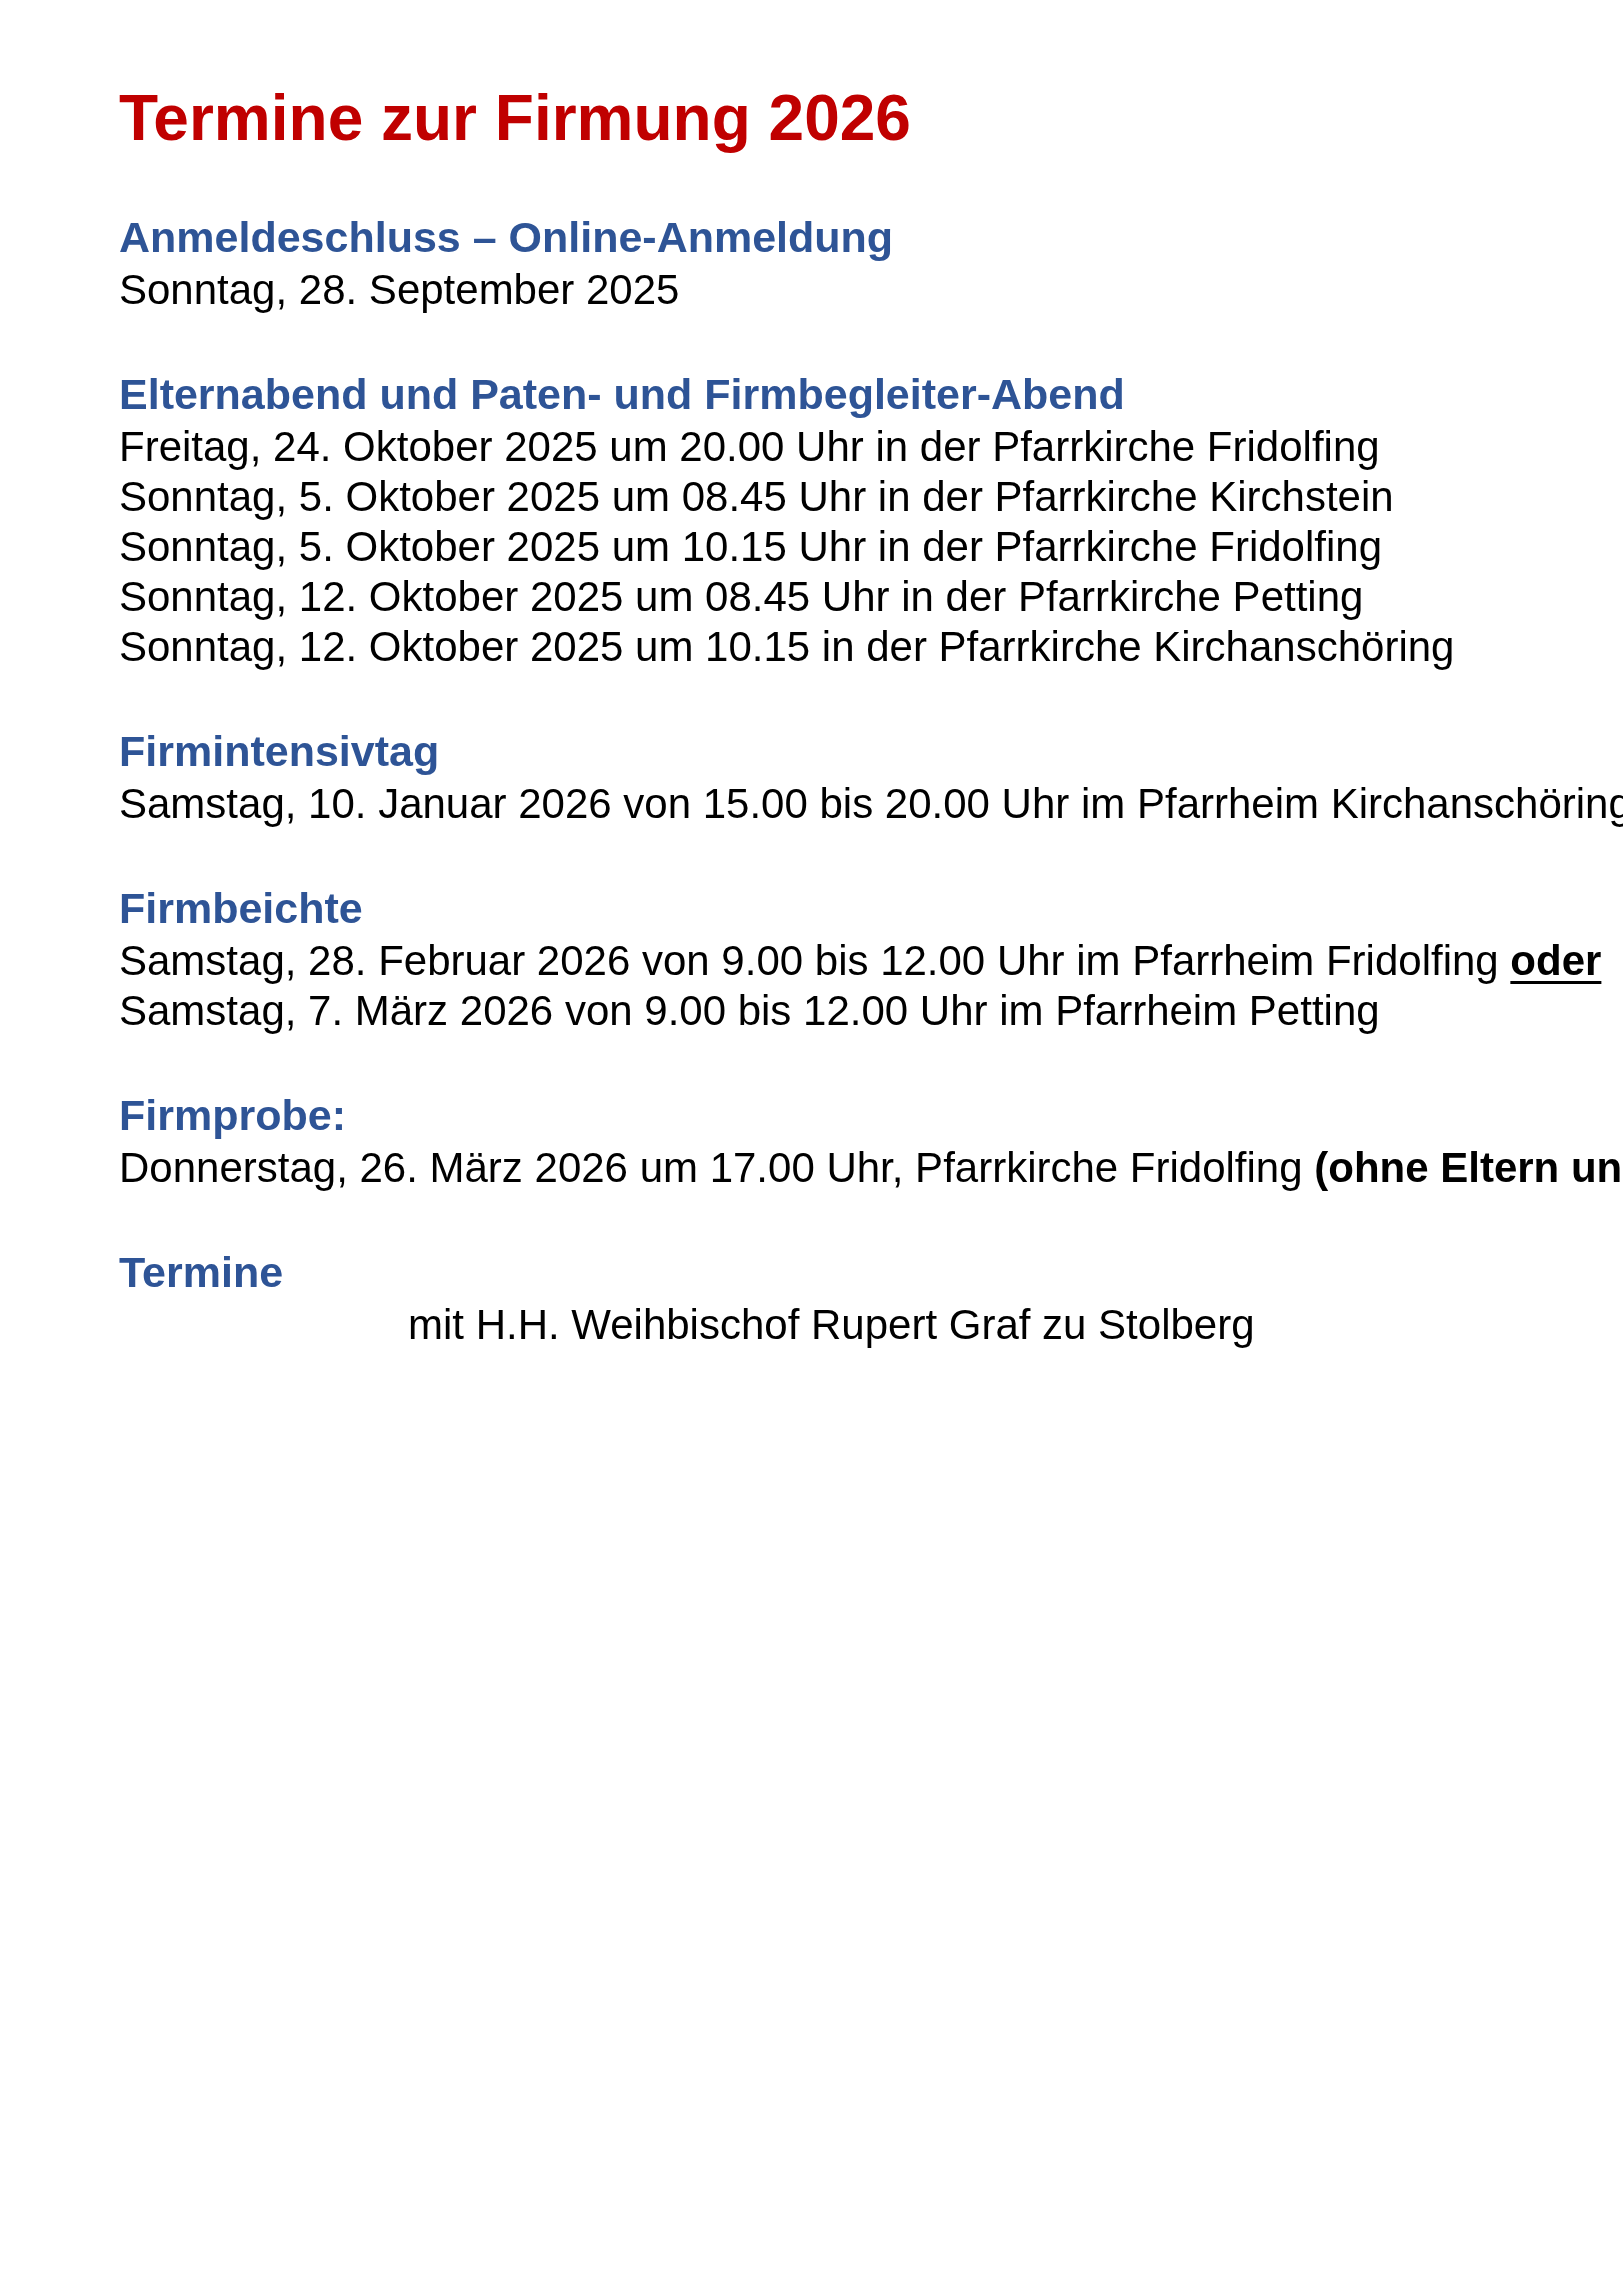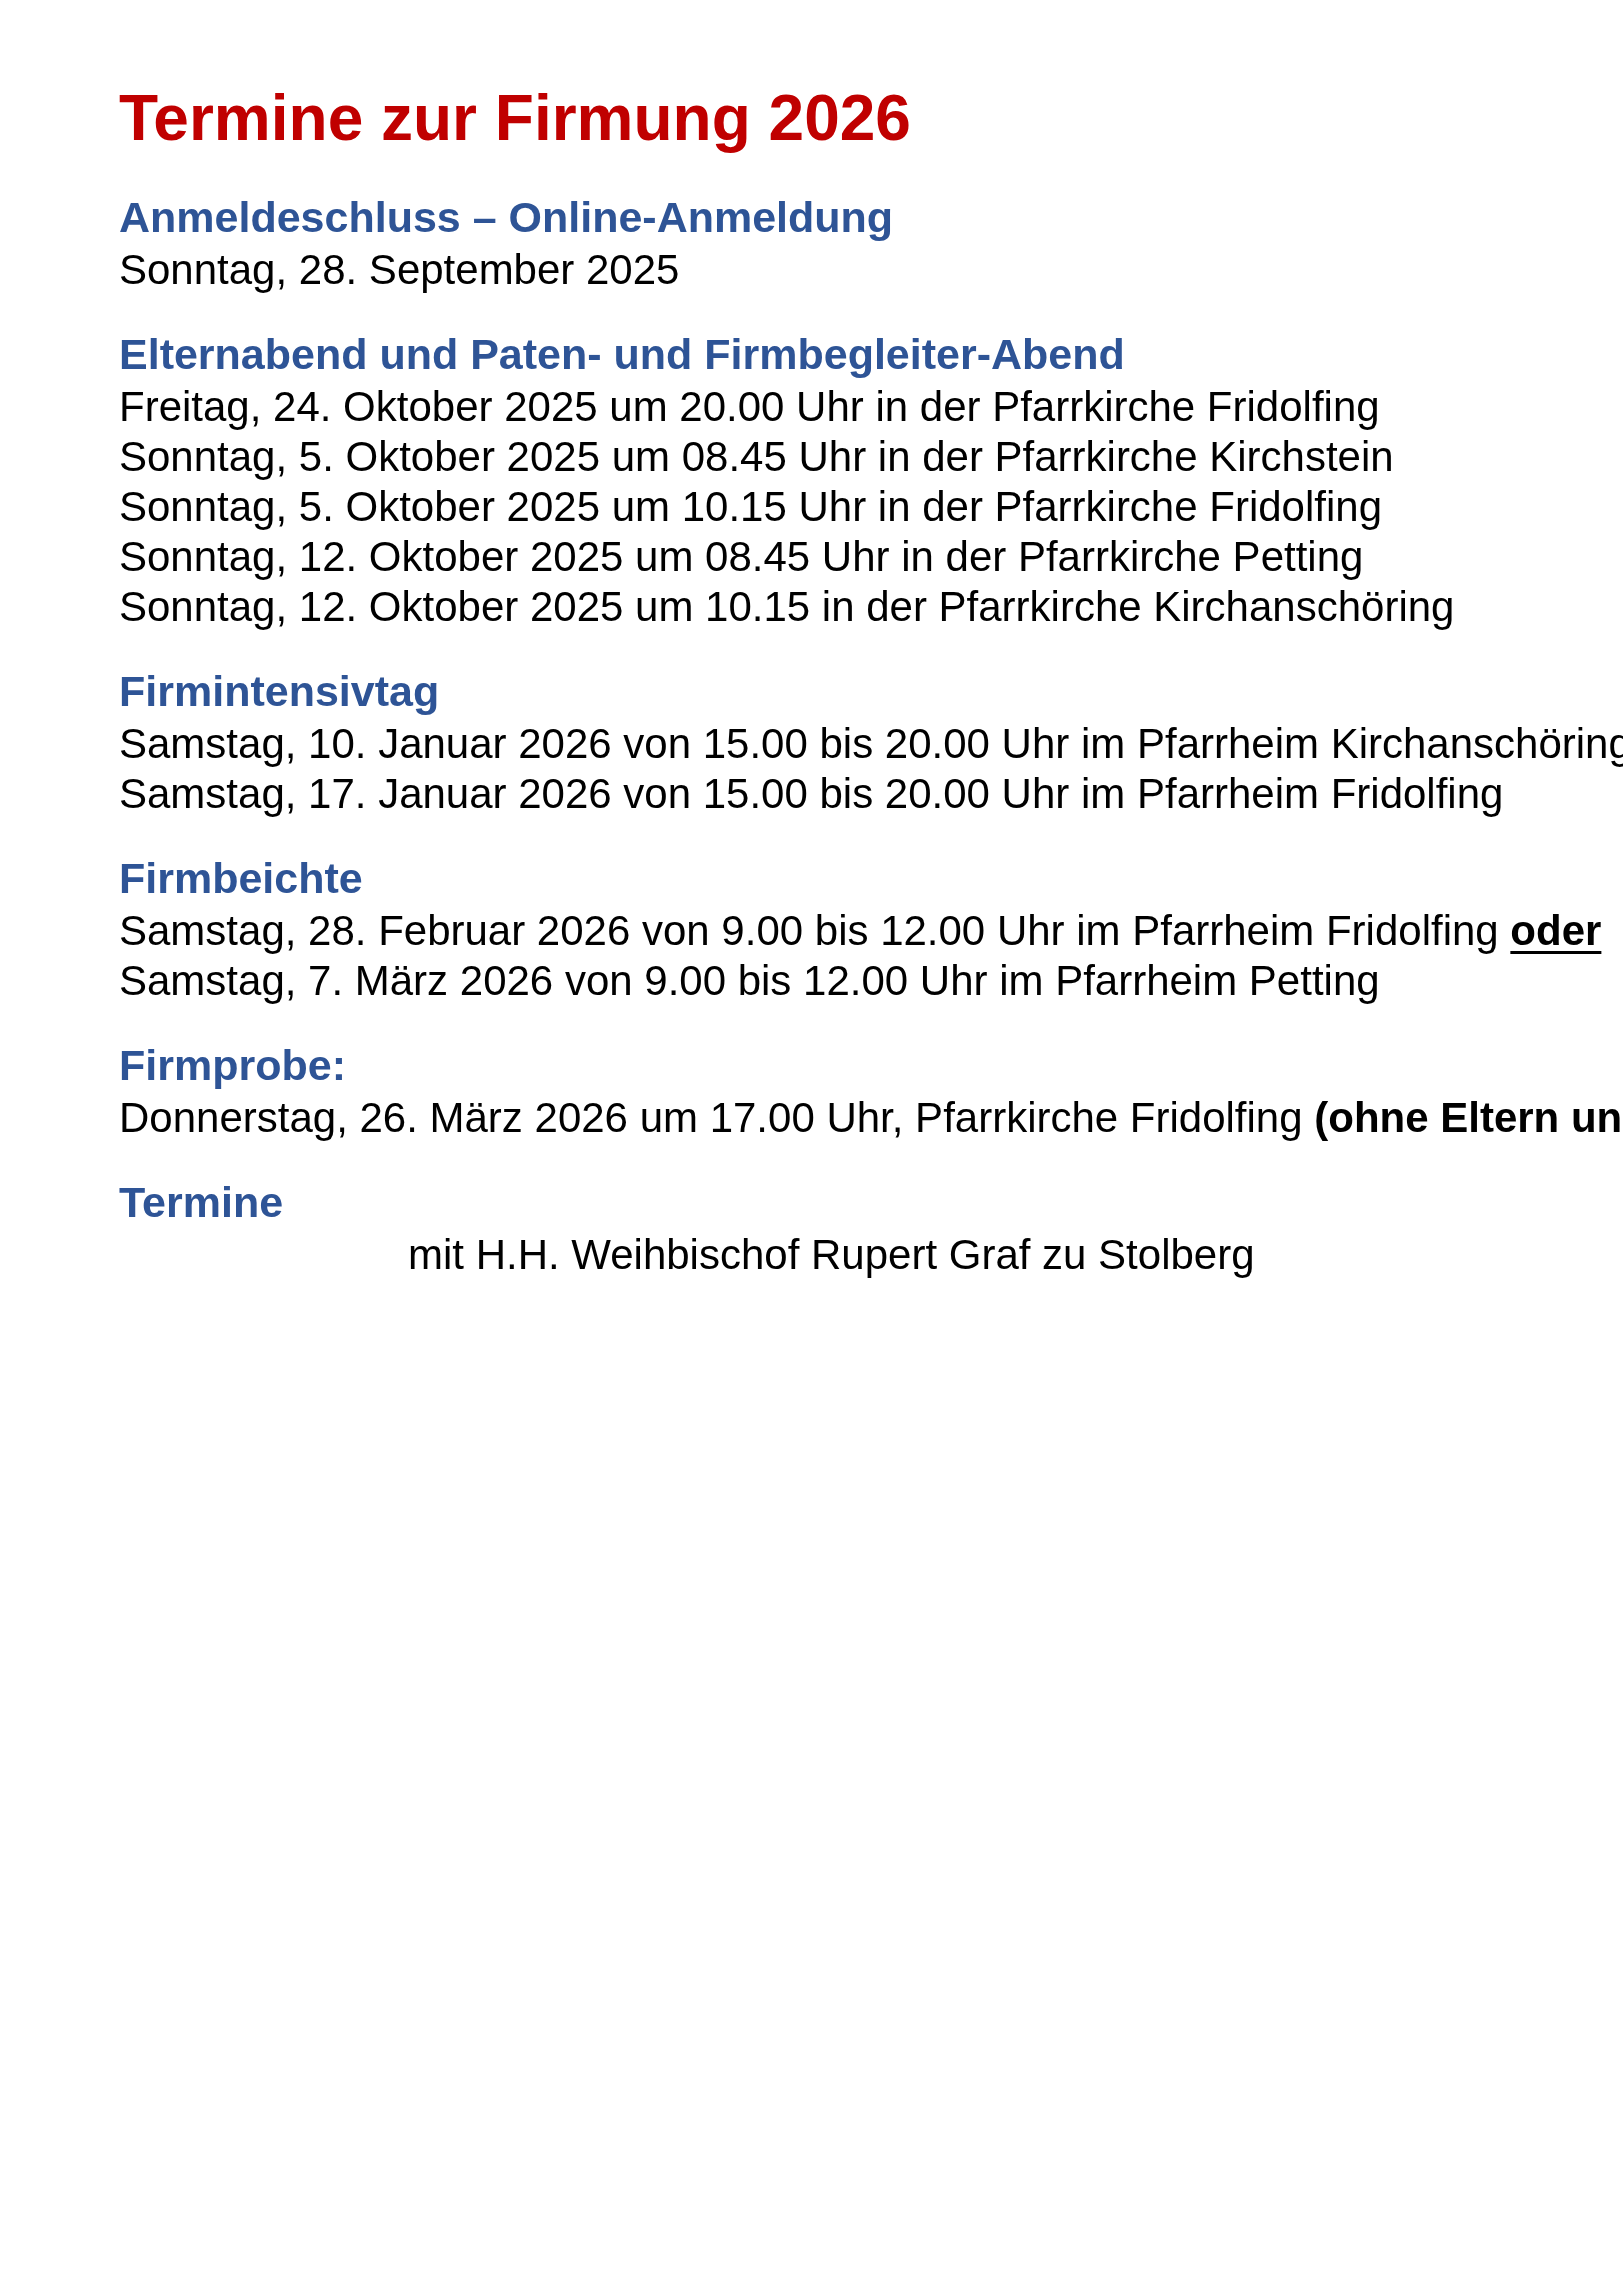--- a/index.html
+++ b/index.html
@@ -26,21 +26,21 @@
     font-size: 64px;
     line-height: 79px;
     font-weight: bold;
     color: var(--title-color, #C00000);
     white-space: nowrap;
   }
   .section {
     margin-top: 0;
   }
   .section-heading {
-    margin: 32px 0 0 0;
+    margin: 52px 0 0 0;
     font-size: 43px;
     line-height: 55px;
     font-weight: bold;
     color: var(--heading-color, #2E5496);
     white-space: nowrap;
   }
   .schedule-line {
     margin: 0;
     font-size: 42px;
     line-height: 50px;
@@ -70,21 +70,20 @@
         </div>
         <div class="section">
           <p class="schedule-line"><span class="">Sonntag, 5. Oktober 2025 um 08.45 Uhr in der Pfarrkirche Kirchstein</span></p>
           <p class="schedule-line"><span class="">Sonntag, 5. Oktober 2025 um 10.15 Uhr in der Pfarrkirche Fridolfing</span></p>
           <p class="schedule-line"><span class="">Sonntag, 12. Oktober 2025 um 08.45 Uhr in der Pfarrkirche Petting</span></p>
           <p class="schedule-line"><span class="">Sonntag, 12. Oktober 2025 um 10.15 in der Pfarrkirche Kirchanschöring</span></p>
         </div>
         <div class="section">
           <h2 class="section-heading">Firmintensivtag</h2>
           <p class="schedule-line"><span class="">Samstag, 10. Januar 2026 von 15.00 bis 20.00 Uhr im Pfarrheim Kirchanschöring </span><span class="seg-bold seg-underline">oder</span></p>
-          <p class="schedule-line"><span class="">Samstag, 17. Januar 2026 von 15.00 bis 20.00 Uhr im Pfarrheim Fridolfing</span></p>
         </div>
         <div class="section">
           <h2 class="section-heading">Firmbeichte</h2>
           <p class="schedule-line"><span class="">Samstag, 28. Februar 2026 von 9.00 bis 12.00 Uhr im Pfarrheim Fridolfing </span><span class="seg-bold seg-underline">oder</span></p>
           <p class="schedule-line"><span class="">Samstag, 7. März 2026 von 9.00 bis 12.00 Uhr im Pfarrheim Petting</span></p>
         </div>
         <div class="section">
           <h2 class="section-heading">Firmprobe:</h2>
           <p class="schedule-line"><span class="">Donnerstag, 26. März 2026 um 17.00 Uhr, Pfarrkirche Fridolfing </span><span class="seg-bold ">(ohne Eltern und Paten)</span></p>
         </div>

